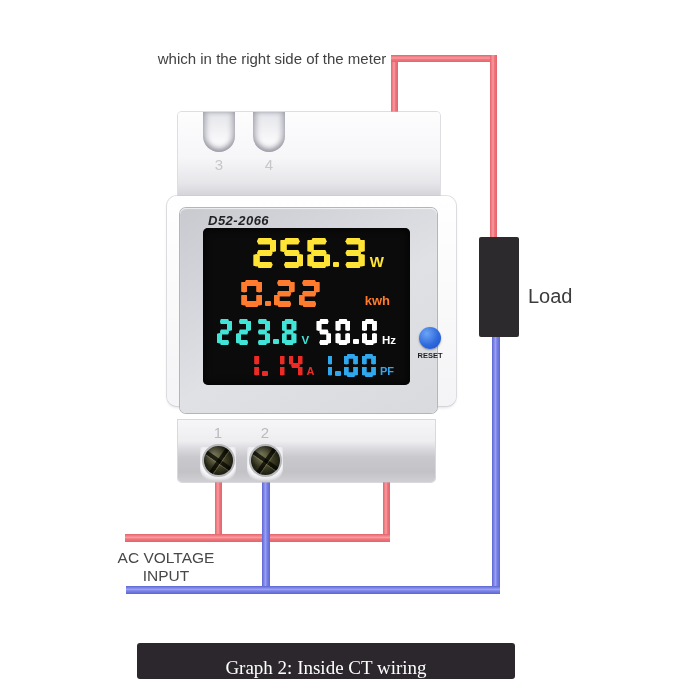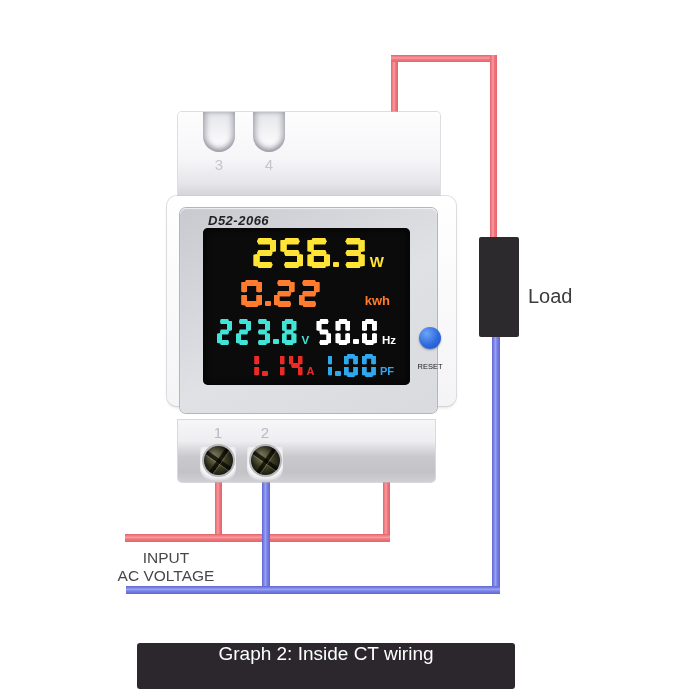--- a/index.html
+++ b/index.html
@@ -26,33 +26,33 @@
   .meter-top { left:178px; top:112px; width:262px; height:84px; background:linear-gradient(180deg,#fdfdfe 0%,#f6f6f8 55%,#e6e6ea 85%,#d3d3d8 100%); border-radius:4px 4px 0 0; box-shadow:0 0 0 1px rgba(190,190,198,.5); z-index:2; }
   .hole { position:absolute; top:0; width:32px; height:40px; border-radius:0 0 16px 16px; background:linear-gradient(180deg,#e4e5e9,#f8f8fa 70%); box-shadow:inset 0 -4px 5px rgba(100,100,115,.45), inset 4px 0 5px rgba(100,100,115,.28), inset -4px 0 5px rgba(100,100,115,.28); }
   .hole-label { position:absolute; top:44px; width:32px; text-align:center; font-size:15px; color:#c6c7cb; }
 
   .meter-body { left:167px; top:196px; width:289px; height:210px; background:linear-gradient(180deg,#ffffff,#f4f4f6); border-radius:10px; box-shadow:0 0 0 1px rgba(200,200,208,.55), 0 2px 3px rgba(0,0,0,.12); z-index:2; }
   .panel { position:absolute; left:13px; top:12px; width:257px; height:205px; background:linear-gradient(150deg,#c9cad0,#e0e1e5 55%,#d9dade); border-radius:6px; box-shadow:inset 0 1px 1px rgba(255,255,255,.7), 0 0 0 1px #b4b5bb; }
   .model { position:absolute; left:28px; top:5px; font-size:13px; font-weight:bold; font-style:italic; color:#222226; letter-spacing:.5px; }
   .lcd { position:absolute; left:23px; top:20px; width:207px; height:157px; background:#0b0b0c; border-radius:5px; box-shadow:inset 0 0 8px #000; overflow:hidden; }
   .caption { position:absolute; left:0; top:185px; width:100%; text-align:center; font-size:11px; font-weight:bold; color:#1f1f23; }
   .reset-btn { position:absolute; left:239px; top:119px; width:22px; height:22px; border-radius:50%; background:radial-gradient(circle at 35% 30%,#6ca4f5,#2f6add 55%,#1c4fc0); box-shadow:0 1px 2px rgba(0,0,0,.35); }
-  .reset-label { position:absolute; left:229px; top:143px; width:42px; text-align:center; font-size:7.5px; font-weight:normal; color:#1e1e22;margin-top:11px; }
+  .reset-label { position:absolute; left:229px; top:143px; width:42px; text-align:center; font-size:7.5px; font-weight:bold; color:#1e1e22; }
 
   .meter-bottom { left:178px; top:420px; width:257px; height:62px; background:linear-gradient(180deg,#f6f6f8 0%,#eeeef1 34%,#dadade 47%,#c8c8cd 60%,#c2c2c7 84%,#cfcfd4 100%); border-radius:0 0 4px 4px; box-shadow:0 0 0 1px rgba(185,185,193,.55); z-index:2; }
   .term-label { position:absolute; top:4px; width:32px; text-align:center; font-size:15px; color:#b9babe; }
   .recess { position:absolute; top:27px; width:36px; height:35px; border-radius:0 0 14px 14px; background:linear-gradient(180deg,#f0f0f3,#fdfdfe 55%,#e9e9ec); box-shadow:inset 0 -2px 3px rgba(120,120,130,.3); }
   .screw { position:absolute; top:24px; width:33px; height:33px; border-radius:50%; border:2px solid #b5b6ba; overflow:hidden;
     background:radial-gradient(circle at 32% 28%, rgba(255,255,210,.30), rgba(255,255,210,0) 42%), radial-gradient(circle at 50% 50%, #5c5c38 0%, #34341f 45%, #191910 74%, #0a0a06 100%); }
   .screw i { position:absolute; left:50%; top:50%; width:30px; height:3.5px; margin:-1.75px 0 0 -15px; background:rgba(5,5,2,.75); box-shadow:0 1px 0 rgba(220,220,170,.22); }
   .screw i.s1 { transform:rotate(35deg); }
   .screw i.s2 { transform:rotate(-55deg); }
 
   
-  .caption-bar { left:137px; top:643px; width:378px; height:46px; background:#2b272c; border-radius:3px; color:#fff; font-size:19px; display:flex; align-items:flex-start; justify-content:center; z-index:3; }
+  .caption-bar { left:137px; top:643px; width:378px; height:36px; background:#2b272c; border-radius:3px; color:#fff; font-size:19px; display:flex; align-items:flex-end; justify-content:center; z-index:3;font-family:Liberation Serif, serif; }
 
   
   .seg-row { display:flex; align-items:flex-end; }
   .row0 { --t:6.5px; height:30px; margin:10px 26px 0 0; justify-content:flex-end; }
   .row1 { --t:6px; height:27px; margin:12px 20px 0 0; justify-content:flex-end; }
   .row2 { --t:5.2px; height:26px; margin:12px 14px 0 12px; justify-content:space-between; }
   .row3 { --t:4.8px; height:23px; margin:9px 16px 0 40px; justify-content:space-between; }
   .seg-group { display:flex; align-items:flex-end; }
   .digit { position:relative; display:inline-block; margin:0 2px; }
   .row0 .digit { width:23px; height:30px; }
@@ -69,20 +69,21 @@
   .unit { font-weight:bold; margin-left:3px; line-height:.9; }
   .row0 .unit { font-size:15px; }
   .row1 .unit { font-size:13px;padding-left:40px; }
   .row2 .unit { font-size:11.5px; }
   .row3 .unit { font-size:11px; margin-left:2px; }
 </style>
 </head>
 <body>
 
 <div class="abs top-note">
+  <div>which in the right side of the meter</div>
 </div>
 
 <div class="wire red-v" style="left:391px; top:55px; width:7px; height:57px;"></div>
 <div class="wire red-h" style="left:391px; top:55px; width:106px; height:7px;"></div>
 <div class="wire red-v" style="left:490px; top:55px; width:7px; height:183px;"></div>
 <div class="wire red-v" style="left:383px; top:482px; width:7px; height:60px;"></div>
 <div class="wire red-v" style="left:215px; top:478px; width:7px; height:64px;"></div>
 <div class="wire red-h" style="left:125px; top:534px; width:265px; height:8px;"></div>
 <div class="wire blue-v" style="left:492px; top:336px; width:8px; height:258px;"></div>
 <div class="wire blue-v" style="left:262px; top:478px; width:8px; height:116px;"></div>
@@ -287,19 +288,19 @@
       <i class="s1"></i>
       <i class="s2"></i>
     </div>
   <div class="screw" style="left:71px;">
       <i class="s1"></i>
       <i class="s2"></i>
     </div>
 </div>
 
 <div class="abs input-note">
+  <div>AC VOLTAGE</div>
   <div>INPUT</div>
-  <div>AC VOLTAGE</div>
 </div>
 
 <div class="abs caption-bar">
   <span>Graph 2: Inside CT wiring</span>
 </div>
 
 </body></html>

